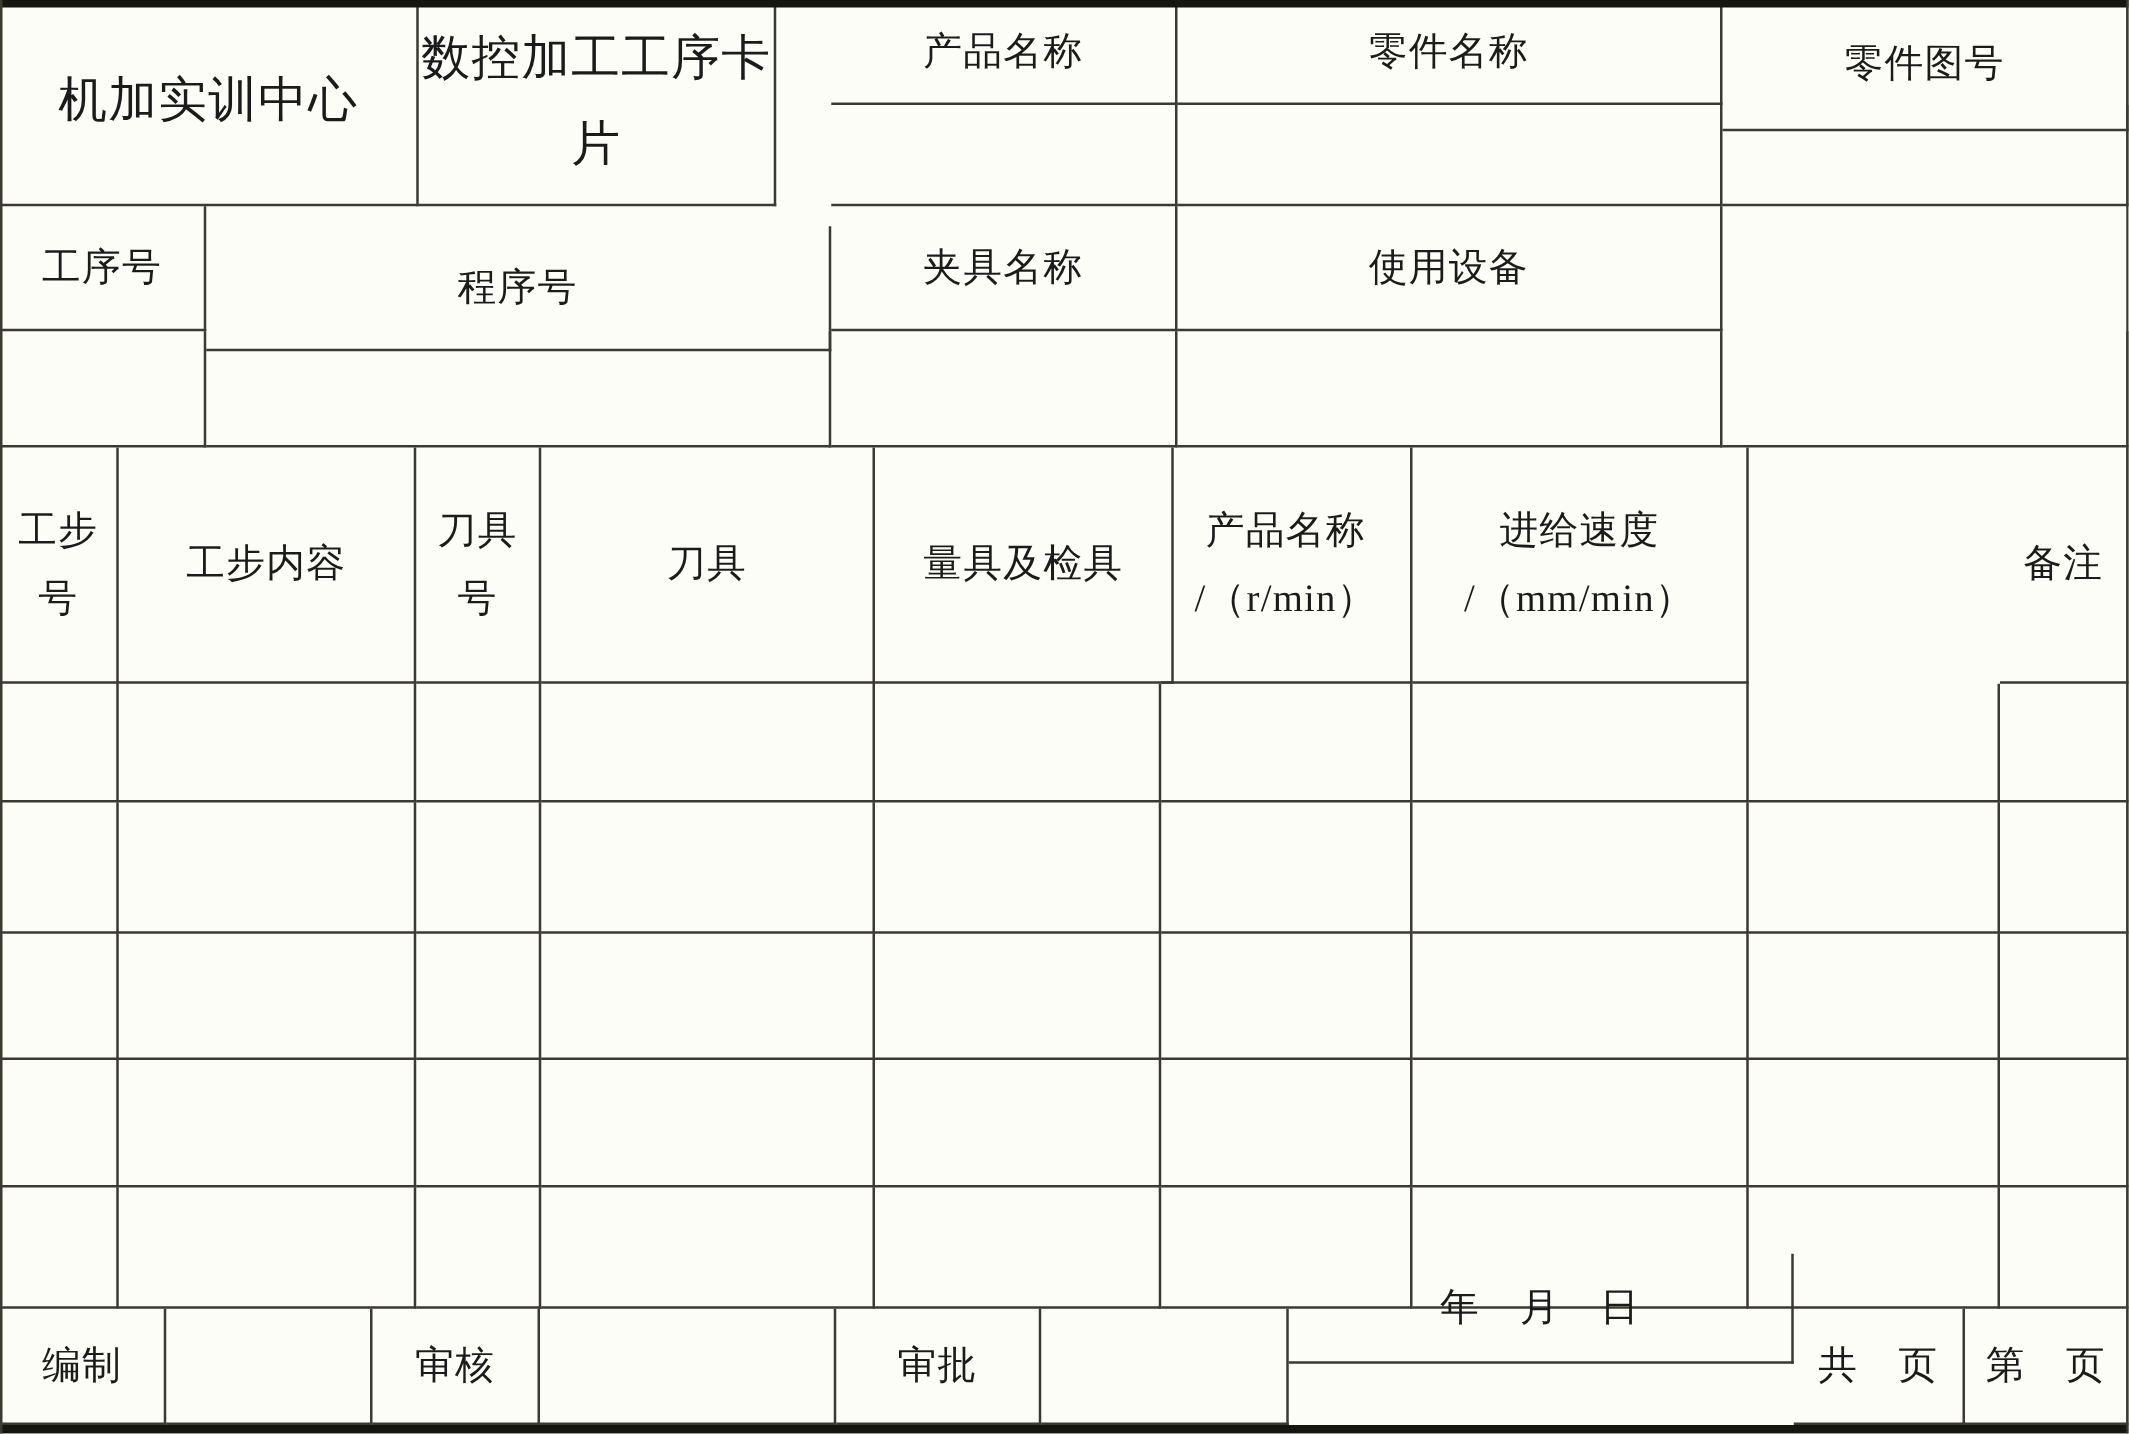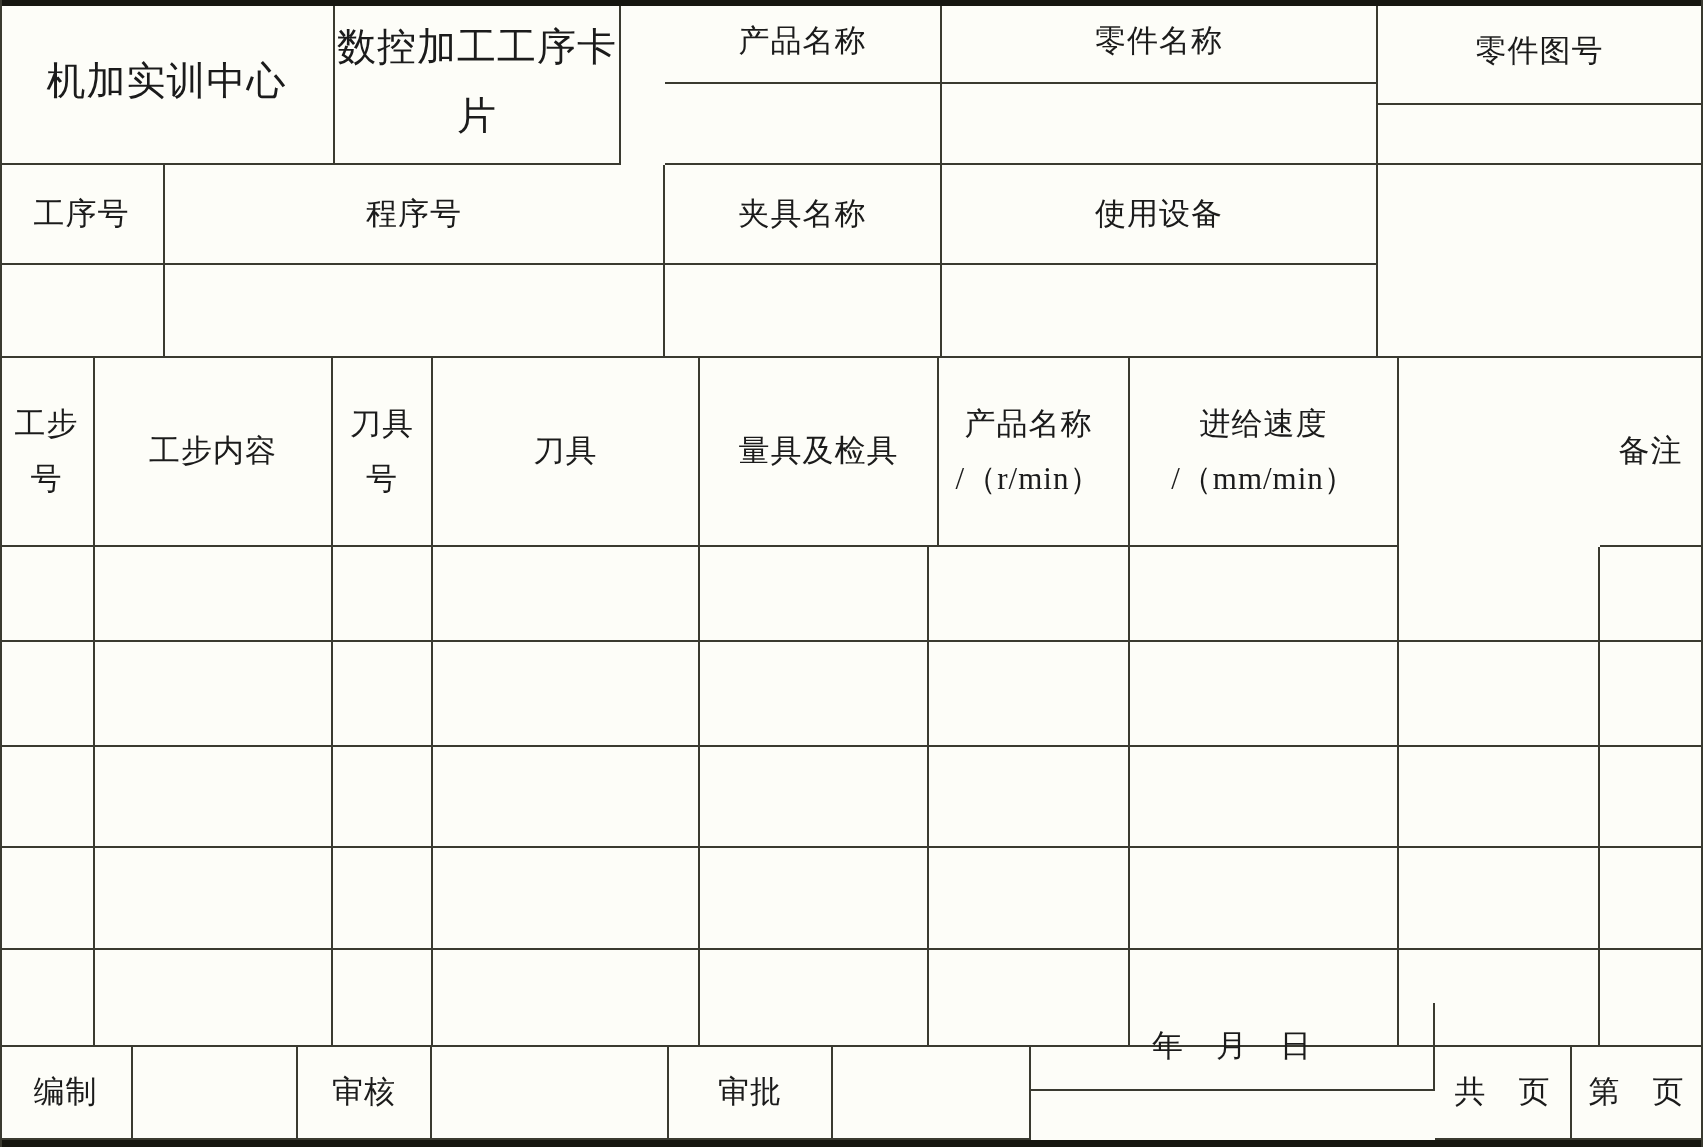--- a/index.html
+++ b/index.html
@@ -48,21 +48,21 @@
   <div class="cell big" style="left:0;top:0;width:335px;height:165px">机加实训中心</div>
   <div class="cell big" style="left:335px;top:0;width:286px;height:165px">数控加工工序卡片</div>
   <div class="cell" style="left:665px;top:0;width:277px;height:84px">产品名称</div>
   <div class="cell" style="left:942px;top:0;width:436px;height:84px">零件名称</div>
   <div class="cell" style="left:1378px;top:0;width:325px;height:105px">零件图号</div>
   <div class="cell" style="left:665px;top:84px;width:277px;height:81px"></div>
   <div class="cell" style="left:942px;top:84px;width:436px;height:81px"></div>
   <div class="cell" style="left:1378px;top:84px;width:325px;height:81px"></div>
 
   <div class="cell" style="left:0;top:165px;width:165px;height:100px">工序号</div>
-  <div class="cell" style="left:165px;top:165px;width:500px;height:100px">程序号</div>
+  <div class="cell" style="left:165px;top:181px;width:500px;height:100px">程序号</div>
   <div class="cell" style="left:665px;top:165px;width:277px;height:100px">夹具名称</div>
   <div class="cell" style="left:942px;top:165px;width:436px;height:100px">使用设备</div>
   <div class="cell" style="left:0;top:265px;width:165px;height:93px"></div>
   <div class="cell" style="left:165px;top:265px;width:500px;height:93px"></div>
   <div class="cell" style="left:665px;top:265px;width:277px;height:93px"></div>
   <div class="cell" style="left:942px;top:265px;width:436px;height:93px"></div>
   <div class="cell" style="left:1378px;top:265px;width:325px;height:93px"></div>
 
   <div class="cell" style="left:0;top:358px;width:95px;height:189px">工步
 号</div>

